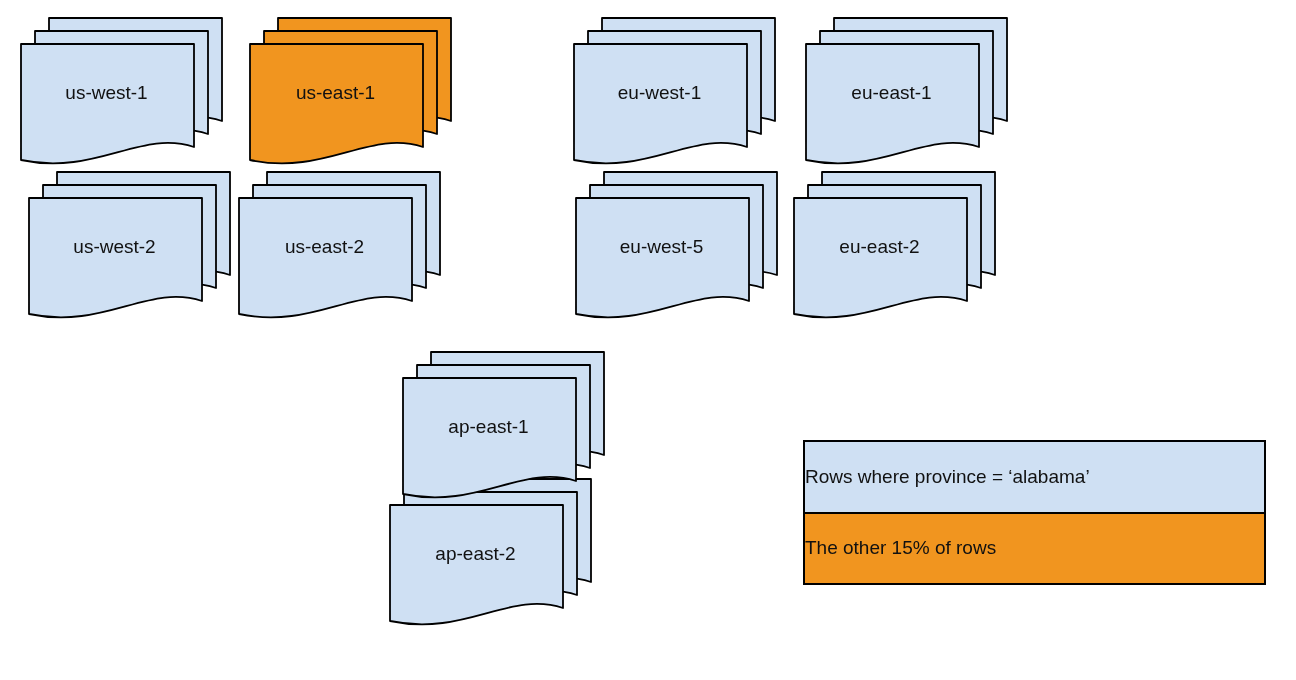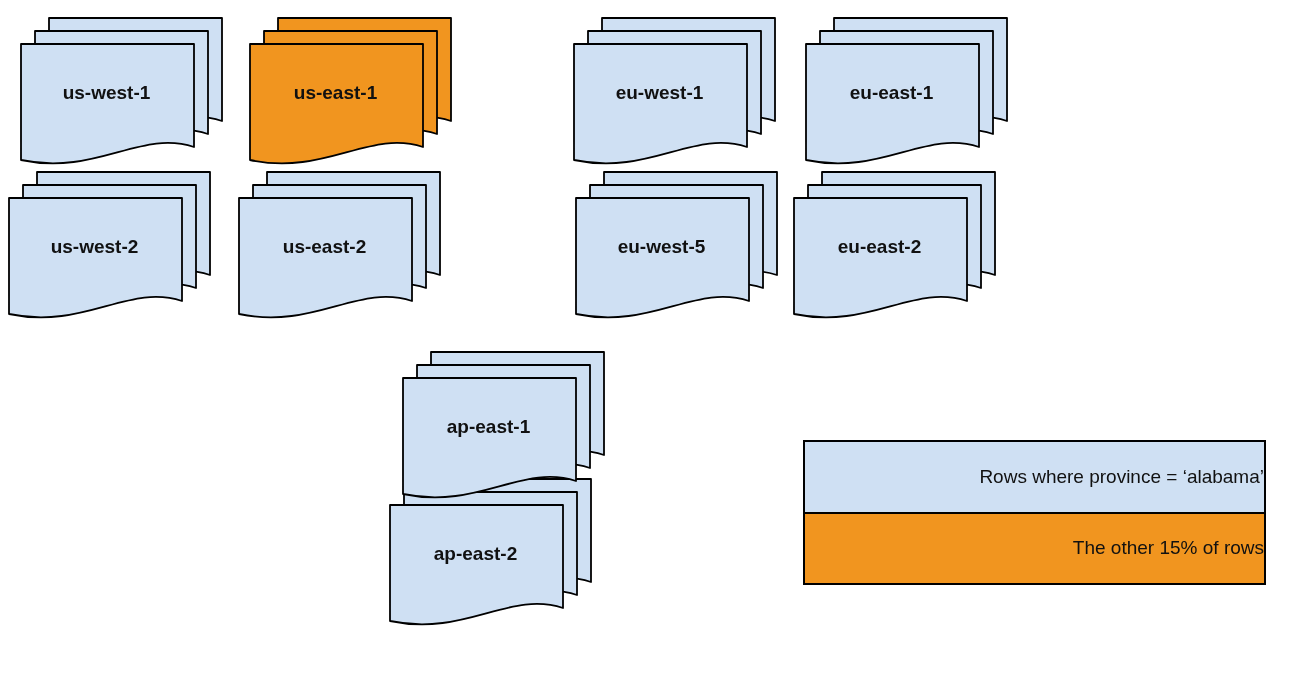--- a/index.html
+++ b/index.html
@@ -13,21 +13,20 @@
   }
   #canvas {
     position: relative;
     width: 1296px;
     height: 680px;
   }
   .stack {
     position: absolute;
     width: 201px;
     height: 156px;
-    font-weight: bold;
   }
   .sheet {
     position: absolute;
     overflow: visible;
   }
   .sheet path {
     stroke: var(--border, #000);
     stroke-width: 1.8;
     stroke-linejoin: round;
   }
@@ -54,21 +53,21 @@
     height: 145px;
     border: 2px solid var(--border, #000);
     box-sizing: border-box;
     display: flex;
     flex-direction: column;
   }
   .legend-row {
     flex: 1;
     display: flex;
     align-items: center;
-    justify-content: flex-end;
+    justify-content: flex-start;
     font-size: 19px;
     color: #111;
   }
   .legend-row.blue   { background: var(--doc-blue, #CFE0F3); }
   .legend-row.orange { background: var(--doc-orange, #F1951F); border-top: 2px solid var(--border, #000); }
 </style>
 </head>
 <body>
 
 <div id="canvas">
@@ -125,21 +124,21 @@
         <path d="M1,1 H174 V104 C121,86 76,133 1,117 Z"></path>
       </svg>
       <svg class="sheet blue" width="175" height="130" viewBox="0 0 175 130" style="left:14px;top:13px">
         <path d="M1,1 H174 V104 C121,86 76,133 1,117 Z"></path>
       </svg>
       <svg class="sheet blue" width="175" height="130" viewBox="0 0 175 130" style="left:0px;top:26px">
         <path d="M1,1 H174 V104 C121,86 76,133 1,117 Z"></path>
       </svg>
       <div class="stack-label">us-east-2</div>
     </div>
-    <div class="stack" style="left: 8px; top: 171px; text-align: center;">
+    <div class="stack" style="left: 28px; top: 171px; text-align: center;">
       <svg class="sheet blue" width="175" height="130" viewBox="0 0 175 130" style="left:28px;top:0px">
         <path d="M1,1 H174 V104 C121,86 76,133 1,117 Z"></path>
       </svg>
       <svg class="sheet blue" width="175" height="130" viewBox="0 0 175 130" style="left:14px;top:13px">
         <path d="M1,1 H174 V104 C121,86 76,133 1,117 Z"></path>
       </svg>
       <svg class="sheet blue" width="175" height="130" viewBox="0 0 175 130" style="left:0px;top:26px">
         <path d="M1,1 H174 V104 C121,86 76,133 1,117 Z"></path>
       </svg>
       <div class="stack-label">us-west-2</div>

